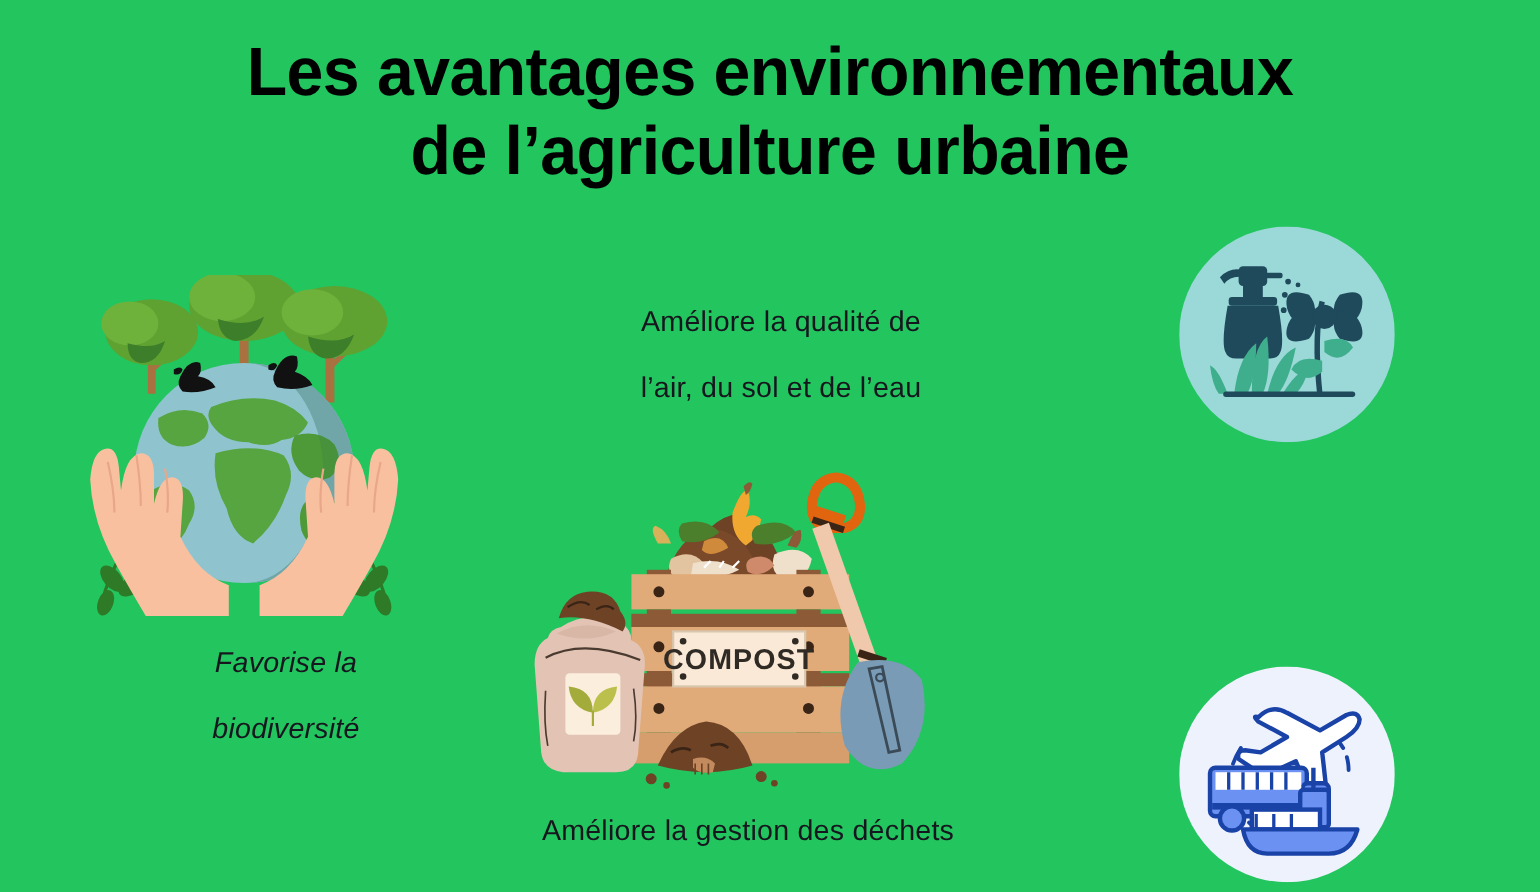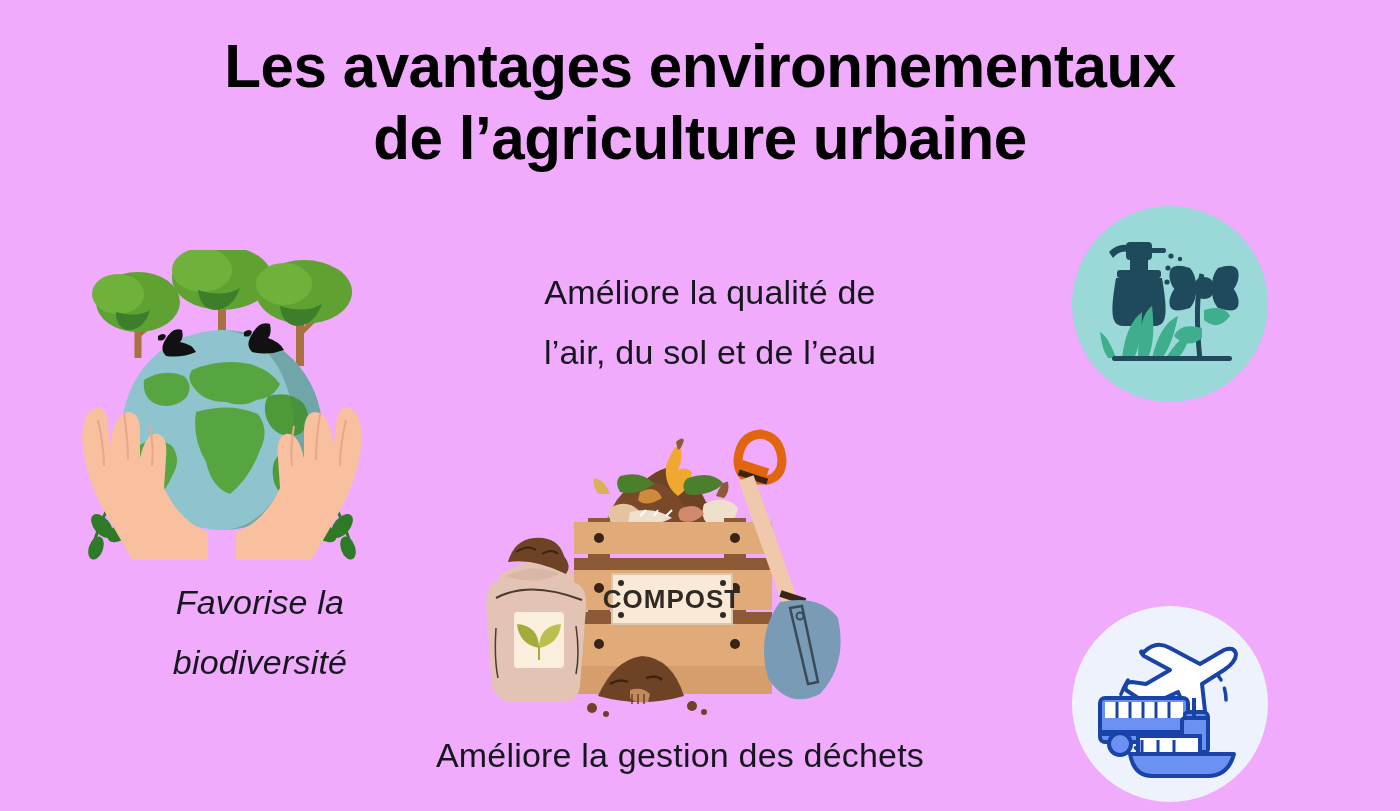--- a/index.html
+++ b/index.html
@@ -4,21 +4,21 @@
 <style>
   html, body {
     margin: 0;
     padding: 0;
     background: #c2e15c;
   }
   #canvas {
     position: relative;
     width: 1400px;
     height: 811px;
-    background: #f0abfc;
+    background: #22c55e;
     overflow: hidden;
     font-family: "Liberation Sans", sans-serif;
   }
 
   
   #title {
     position: absolute;
     left: 0;
     top: 30px;
     width: 1400px;
@@ -33,21 +33,21 @@
     transform-origin: center top;
   }
   #title .tline { display: block; white-space: nowrap; }
 
   
   .caption {
     position: absolute;
     color: #16161e;
     font-family: "Liberation Sans", sans-serif;
     font-weight: 300;
-    font-size: 34px;
+    font-size: 26px;
     line-height: 60px;
     letter-spacing: 0.2px;
     text-align: center;
   }
   .caption span { display: block; white-space: nowrap; }
 
   #cap-air      { left: 400px; top: 262px; width: 620px; text-align: center; }
   #cap-bio      { left: 60px;  top: 572px; width: 400px; font-style: italic; }
   #cap-empr     { left: 960px; top: 438px; width: 430px; }
   #cap-dechets  { left: 330px; top: 732px; width: 700px; line-height: 46px;}

